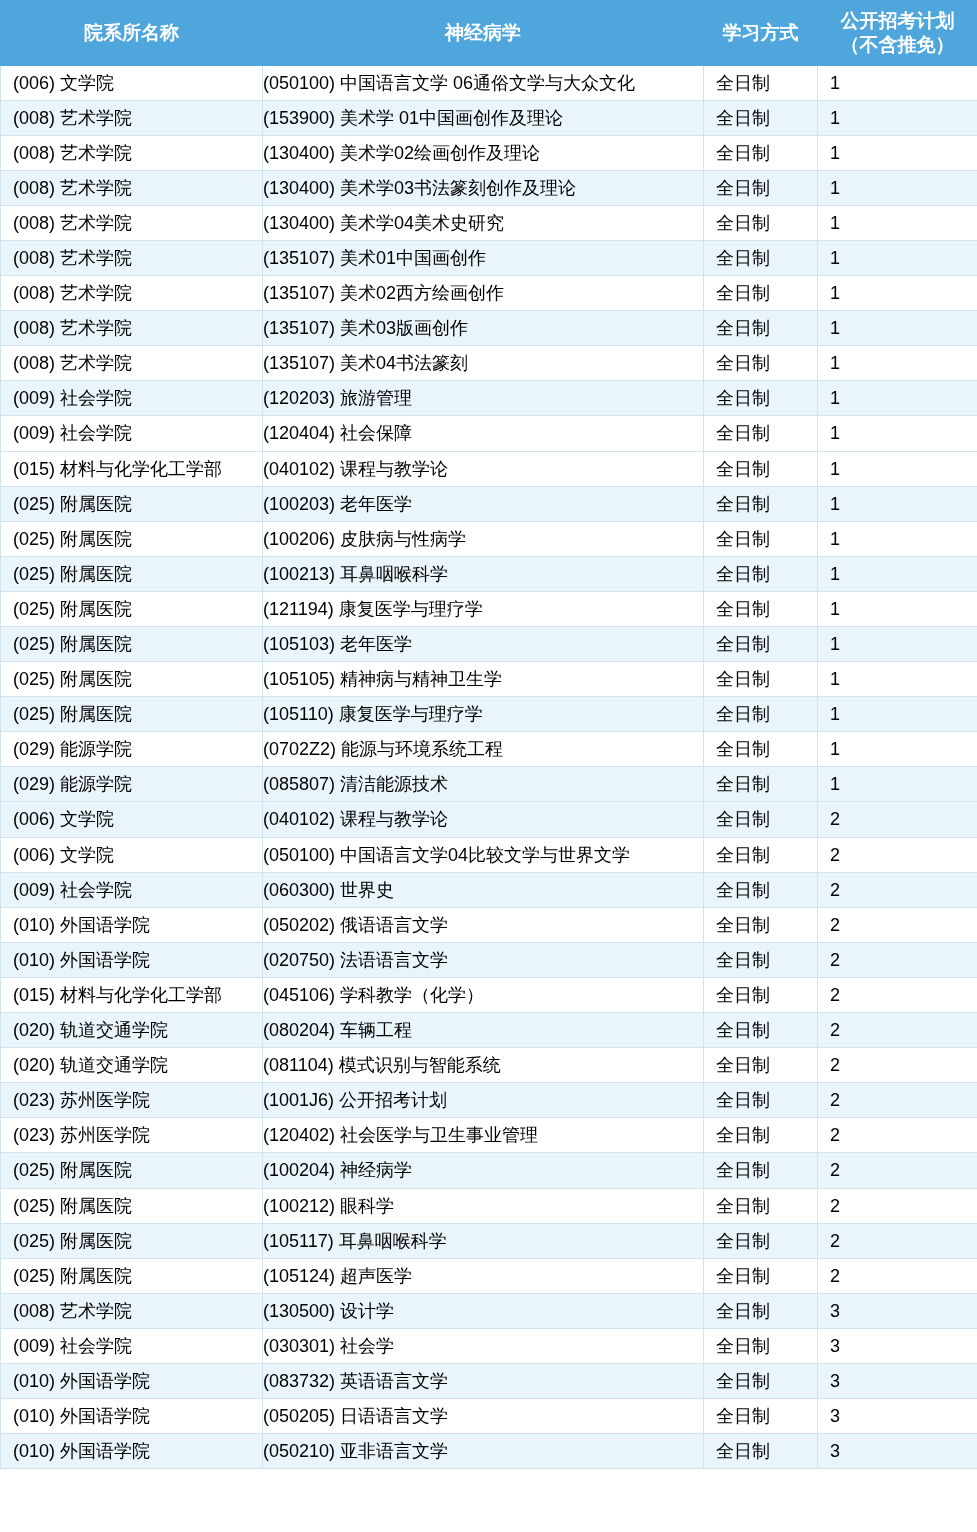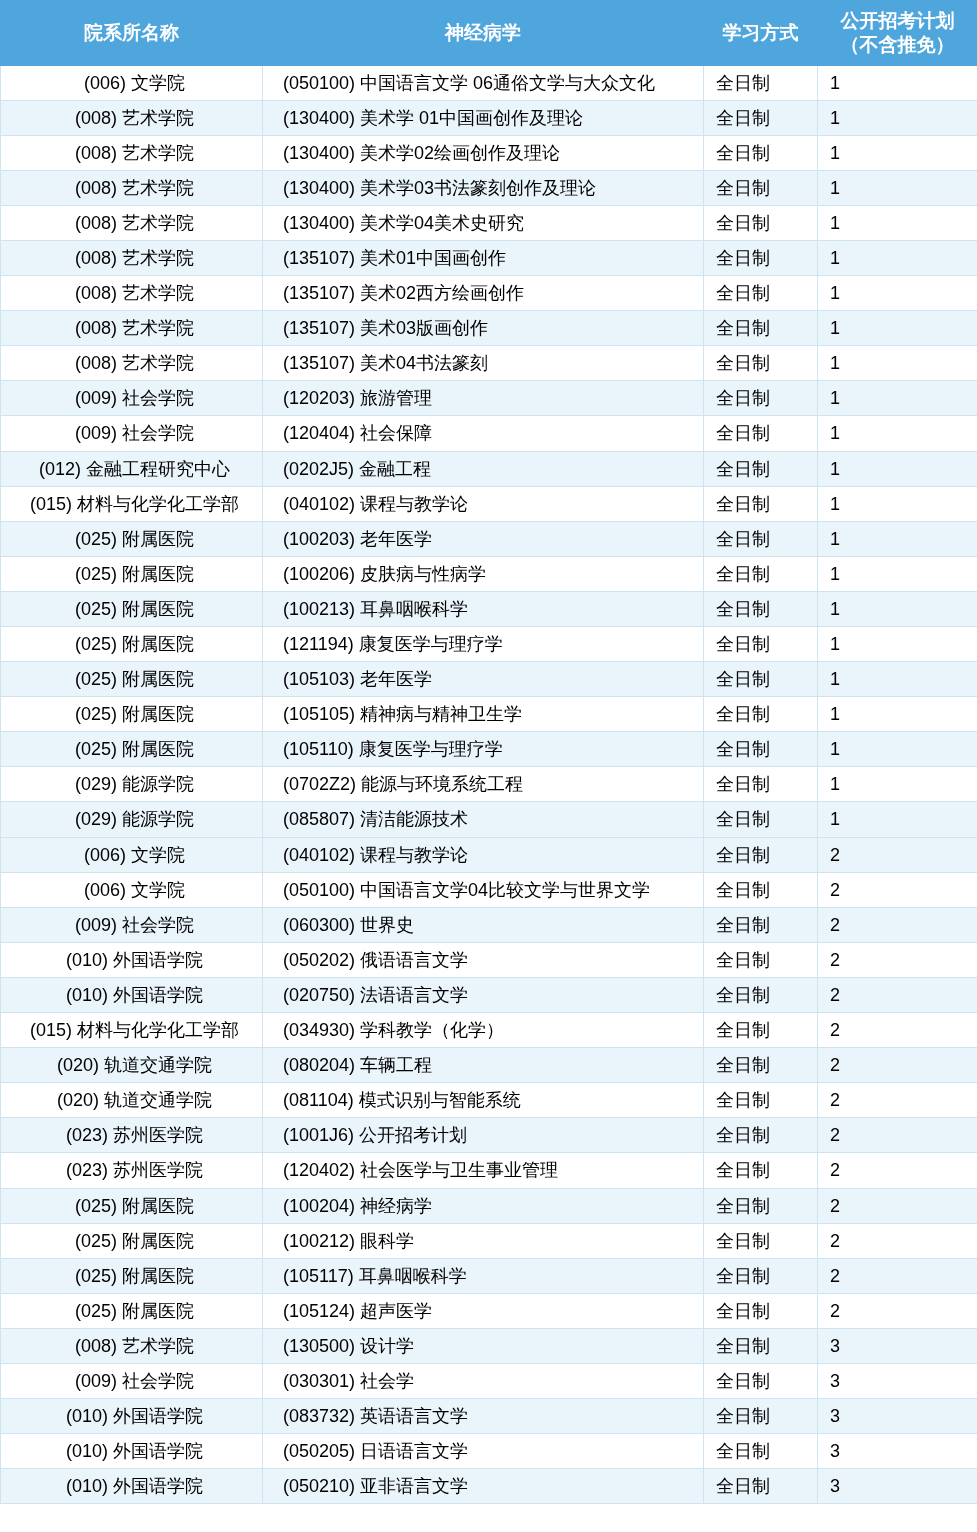--- a/index.html
+++ b/index.html
@@ -43,22 +43,22 @@
     border-bottom: 1px solid #cfe3f0;
     border-right: 1px solid #cfe3f0;
     line-height: 1.45;
     white-space: nowrap;
     overflow: hidden;
     vertical-align: middle;
   }
   tbody td:first-child {
     border-left: 1px solid #cfe3f0;
   }
-  tbody tr td.cell-dept  { text-align: center; padding-left: 12px; }
-  tbody tr td.cell-major { text-align: left; padding-left: 20px; margin-top: 24px; }
+  tbody tr td.cell-dept  { text-align: left; padding-left: 12px; }
+  tbody tr td.cell-major { text-align: left; padding-left: 0; margin-top: 24px; }
   tbody tr td.cell-mode  { text-align: left; padding-left: 12px; }
   tbody tr td.cell-quota { text-align: left; padding-left: 12px; }
 
   tbody tr.odd td { background: #ffffff; }
   tbody tr.even td { background: #eaf4fb; }
 </style>
 </head>
 <body>
 
 <table class="plan-table">
@@ -81,21 +81,21 @@
   </thead>
   <tbody id="table-body">
       <tr class="odd">
         <td class="cell-dept">(006) 文学院</td>
         <td class="cell-major">(050100) 中国语言文学  06通俗文学与大众文化</td>
         <td class="cell-mode">全日制</td>
         <td class="cell-quota">1</td>
       </tr>
       <tr class="even">
         <td class="cell-dept">(008) 艺术学院</td>
-        <td class="cell-major">(130400) 美术学  01中国画创作及理论</td>
+        <td class="cell-major">(153900) 美术学  01中国画创作及理论</td>
         <td class="cell-mode">全日制</td>
         <td class="cell-quota">1</td>
       </tr>
       <tr class="odd">
         <td class="cell-dept">(008) 艺术学院</td>
         <td class="cell-major">(130400) 美术学02绘画创作及理论</td>
         <td class="cell-mode">全日制</td>
         <td class="cell-quota">1</td>
       </tr>
       <tr class="even">
@@ -139,26 +139,20 @@
         <td class="cell-major">(120203) 旅游管理</td>
         <td class="cell-mode">全日制</td>
         <td class="cell-quota">1</td>
       </tr>
       <tr class="odd">
         <td class="cell-dept">(009) 社会学院</td>
         <td class="cell-major">(120404) 社会保障</td>
         <td class="cell-mode">全日制</td>
         <td class="cell-quota">1</td>
       </tr>
-      <tr class="even">
-        <td class="cell-dept">(012) 金融工程研究中心</td>
-        <td class="cell-major">(0202J5) 金融工程</td>
-        <td class="cell-mode">全日制</td>
-        <td class="cell-quota">1</td>
-      </tr>
       <tr class="odd">
         <td class="cell-dept">(015) 材料与化学化工学部</td>
         <td class="cell-major">(040102) 课程与教学论</td>
         <td class="cell-mode">全日制</td>
         <td class="cell-quota">1</td>
       </tr>
       <tr class="even">
         <td class="cell-dept">(025) 附属医院</td>
         <td class="cell-major">(100203) 老年医学</td>
         <td class="cell-mode">全日制</td>
@@ -237,21 +231,21 @@
         <td class="cell-quota">2</td>
       </tr>
       <tr class="even">
         <td class="cell-dept">(010) 外国语学院</td>
         <td class="cell-major">(020750) 法语语言文学</td>
         <td class="cell-mode">全日制</td>
         <td class="cell-quota">2</td>
       </tr>
       <tr class="odd">
         <td class="cell-dept">(015) 材料与化学化工学部</td>
-        <td class="cell-major">(034930) 学科教学（化学）</td>
+        <td class="cell-major">(045106) 学科教学（化学）</td>
         <td class="cell-mode">全日制</td>
         <td class="cell-quota">2</td>
       </tr>
       <tr class="even">
         <td class="cell-dept">(020) 轨道交通学院</td>
         <td class="cell-major">(080204) 车辆工程</td>
         <td class="cell-mode">全日制</td>
         <td class="cell-quota">2</td>
       </tr>
       <tr class="odd">

